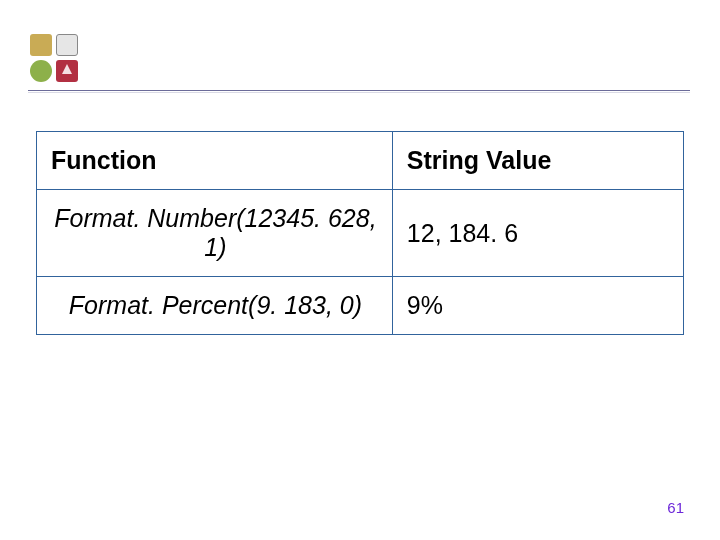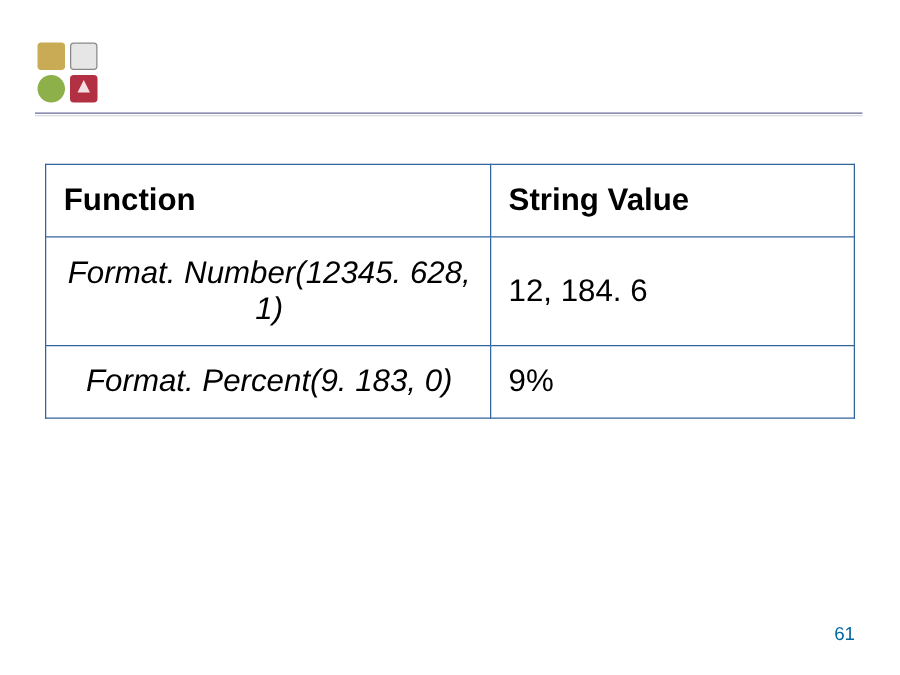--- a/index.html
+++ b/index.html
@@ -86,21 +86,21 @@
     text-align: left;
     background: #fff;
   }
   th.val, td.val { text-align: left; }
   td.fn { text-align: center; font-style: italic; }
   .pagenum {
     position: absolute;
     right: 36px;
     bottom: 24px;
     font-size: 15px;
-    color: #0369a1;
+    color: #6d28d9;
   }
 </style>
 </head>
 <body>
 
 <div class="slide">
 
   <div class="header-row">
     <div class="logo">
       <div class="q q1"></div>

